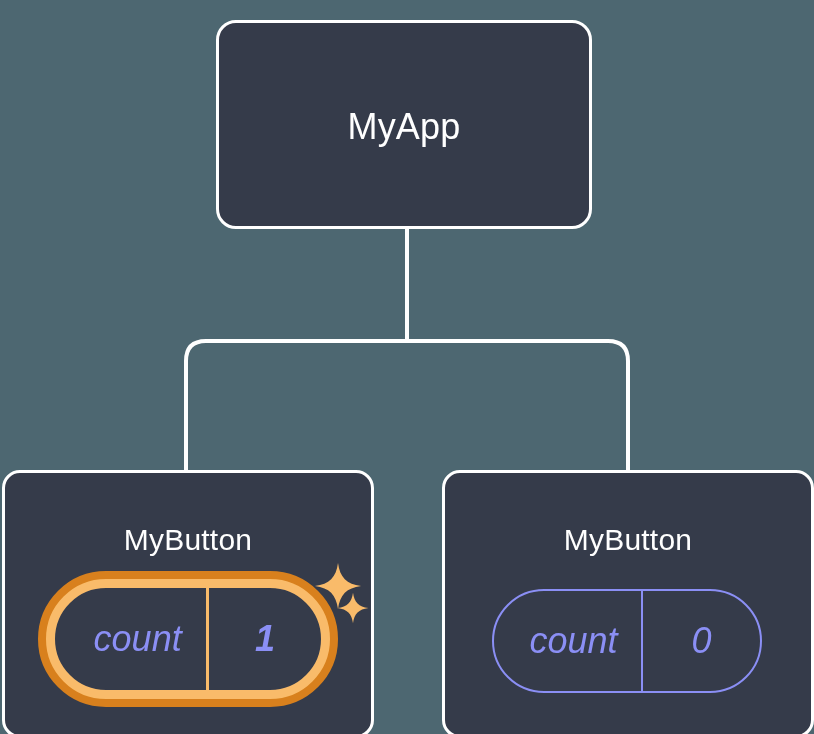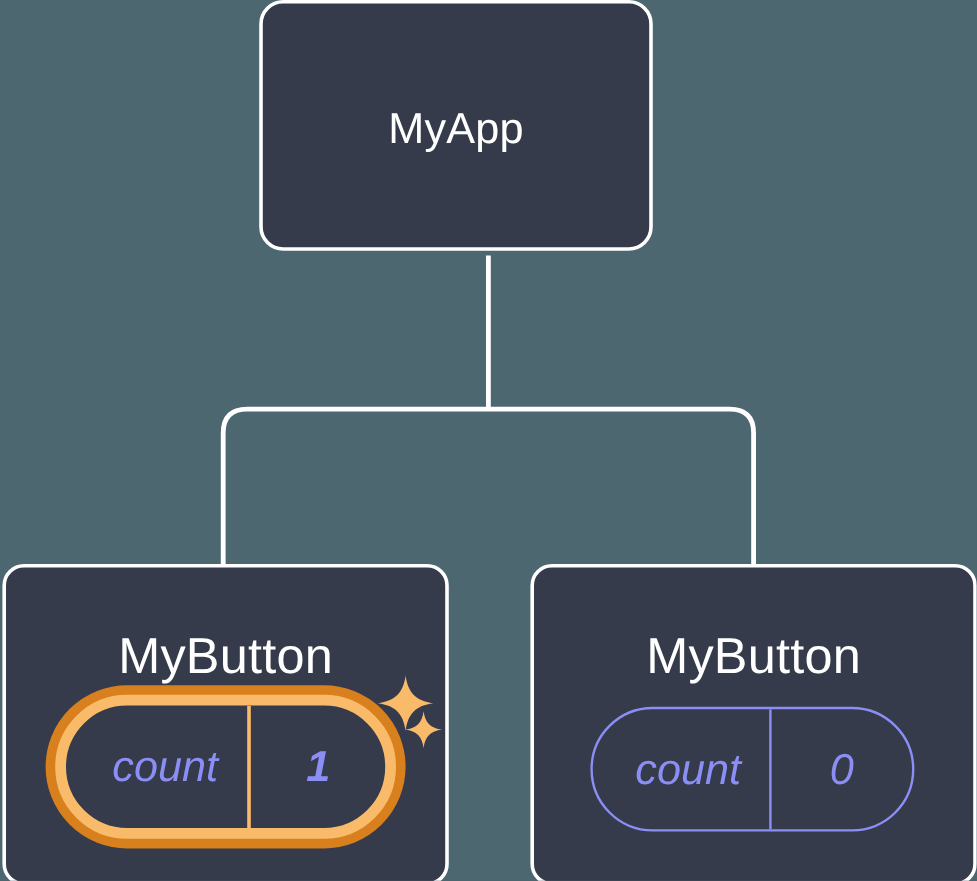--- a/index.html
+++ b/index.html
@@ -28,22 +28,22 @@
   }
   .node-card {
     position: absolute;
     background: #353b4a;
     border: 3px solid #ffffff;
     border-radius: 18px;
     box-sizing: border-box;
   }
   #node-myapp {
     left: 216px;
-    top: 0;
-    width: 328px;
+    top: 20px;
+    width: 376px;
     height: 209px;
     border-radius: 20px;
   }
   #node-mybutton-left {
     left: 2px;
     top: 470px;
     width: 372px;
     height: 268px;
   }
   #node-mybutton-right {
@@ -60,21 +60,21 @@
     color: #ffffff;
     font-weight: 400;
     letter-spacing: 0.2px;
   }
   #node-myapp .node-title {
     top: 83px;
     font-size: 36px;
   }
   .child-title {
     top: 50px;
-    font-size: 42px;
+    font-size: 30px;
   }
   
   .state-pill {
     position: absolute;
     display: flex;
     align-items: stretch;
     box-sizing: border-box;
     font-style: italic;
   }
   .pill-key, .pill-val {

